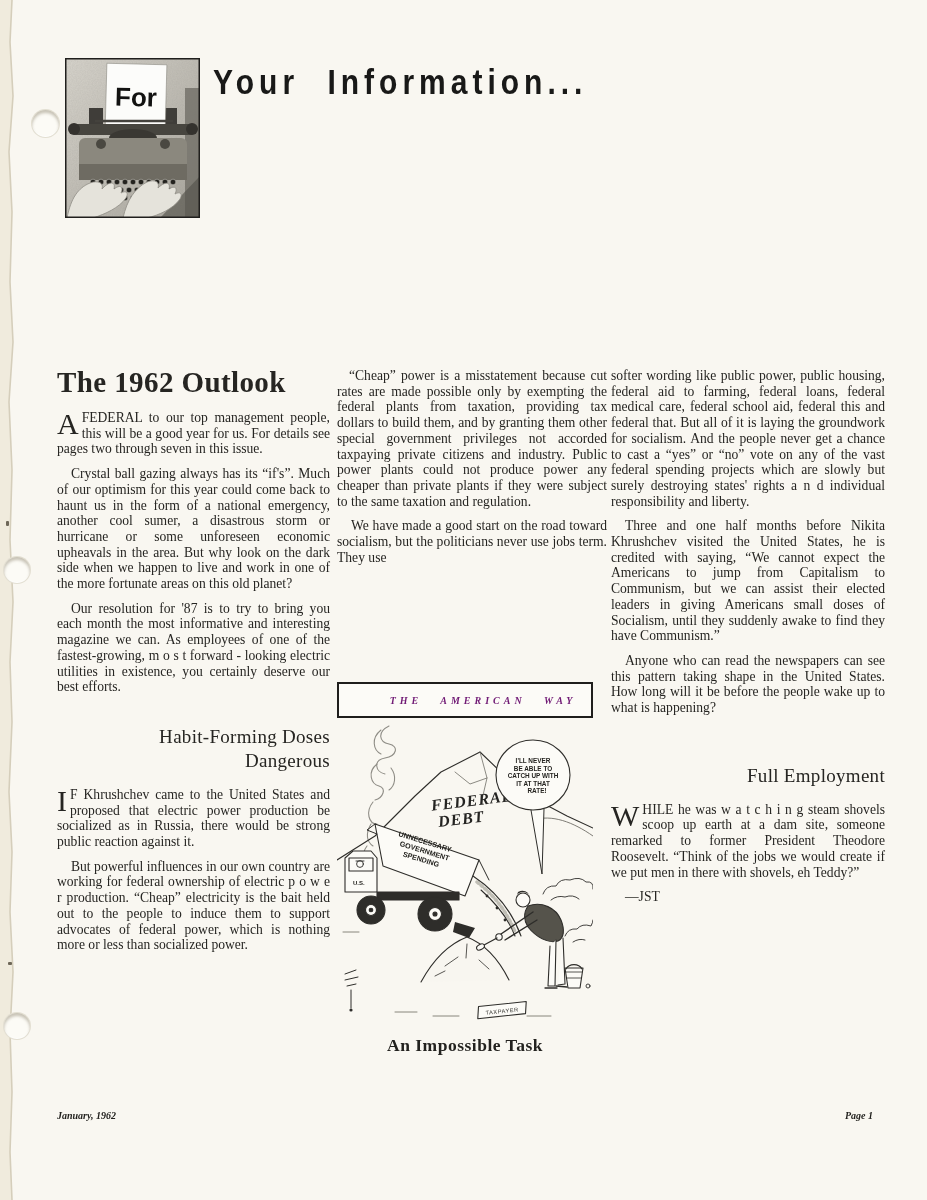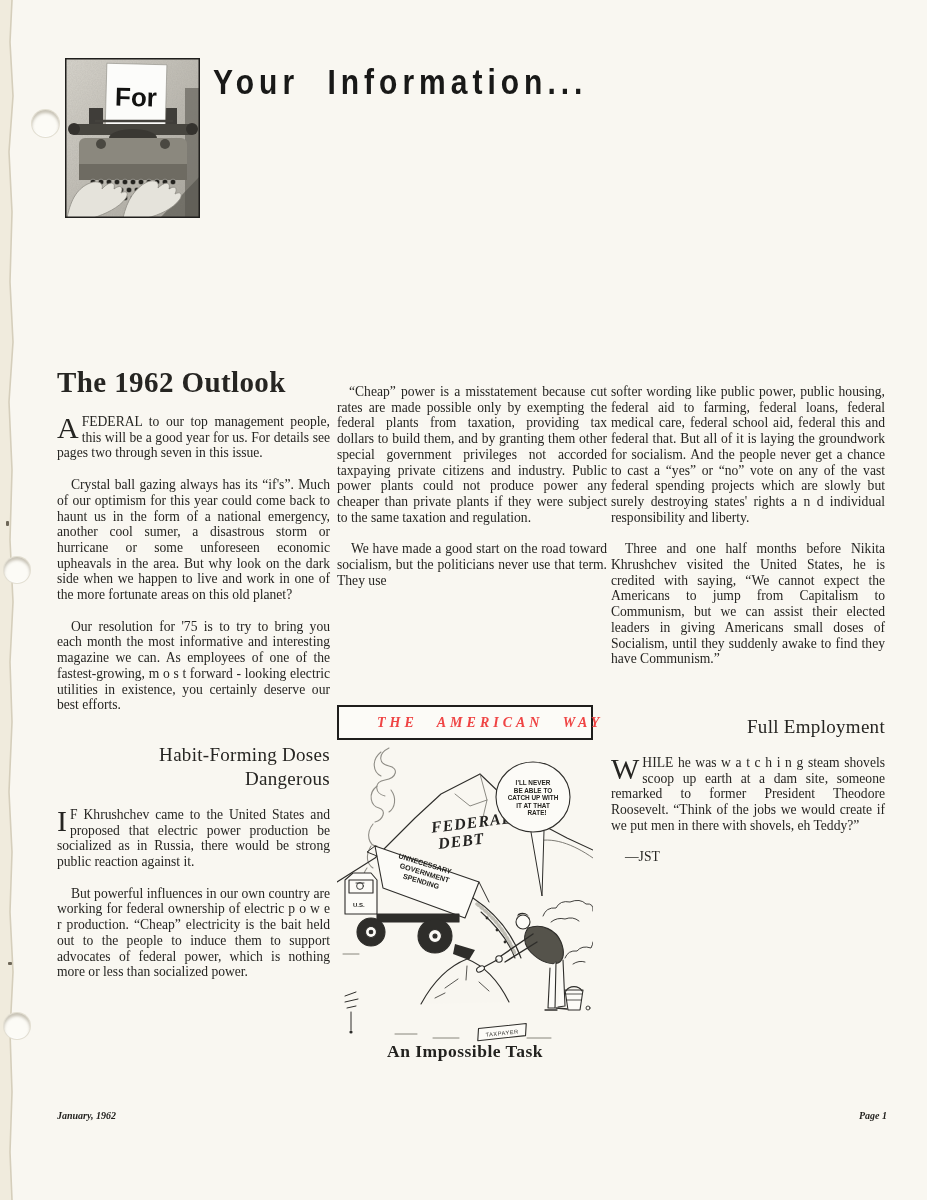--- a/index.html
+++ b/index.html
@@ -18,48 +18,48 @@
 
   
   .photo{position:absolute;left:65px;top:58px;width:135px;height:160px;}
   .masthead{position:absolute;left:213px;top:62px;margin:0;
             font-family:"Liberation Sans",sans-serif;font-weight:bold;font-size:30px;
             letter-spacing:5px;word-spacing:15px;color:#191918;
             transform:scale(1.0,1.18);transform-origin:top left;white-space:nowrap;}
 
   
   .col{position:absolute;text-align:justify;font-size:13.6px;line-height:15.7px;}
-  .col p{margin:16px 0 9px 0;text-indent:14px;}
+  .col p{margin:0 0 9px 0;text-indent:14px;}
   .col p.flush{text-indent:0;}
   .col-left  {left:57px; top:366px;width:273px;}
   .col-mid   {left:337px;top:368px;width:270px;}
   .col-right {left:611px;top:368px;width:274px;}
   h1.story{font-size:29px;font-weight:600;margin:0 0 12px 0;letter-spacing:.4px;
            line-height:32px;text-align:left;}
   h2.story{font-size:19px;font-weight:500;margin:30px 0 14px 0;line-height:24px;
            letter-spacing:.3px;text-align:right;}
   h2.story.fe{margin-top:48px;}
   .dropcap{float:left;font-size:30px;line-height:25px;padding:1px 3px 0 0;font-weight:400;}
   .byline{text-align:left;padding-right:10px;margin-top:16px;text-indent:0;}
 
   
   .cartoon-wrap{width:256px;margin-top:117px;}
   .cartoon-titlebox{border:2.5px solid #1f1e1c;background:#fcfbf7;text-align:center;
         padding:8px 2px 7px 2px;}
   .cartoon-title{font-family:"Liberation Serif",serif;font-style:italic;font-weight:bold;
-        font-size:14px;letter-spacing:4px;word-spacing:12px;color:#ef4444;white-space:nowrap;margin-left:36px;}
+        font-size:10px;letter-spacing:4px;word-spacing:12px;color:#701a75;white-space:nowrap;margin-left:36px;}
   .cartoon-art{display:block;margin-top:6px;}
-  .cartoon-caption{text-align:center;font-weight:bold;font-size:17.5px;margin-top:2px;
+  .cartoon-caption{text-align:center;font-weight:bold;font-size:17.5px;margin-top:18px;
         letter-spacing:.5px;color:#23221f;}
 
   
   .footer-left,.footer-right{position:absolute;top:1110px;font-style:italic;font-weight:bold;
         font-size:10px;color:#23221f;}
   .footer-left{left:57px;}
-  .footer-right{right:40px;}
+  .footer-right{right:54px;}
 </style>
 </head>
 <body>
 
 <div class="page">
 
   <svg class="torn-svg" width="20" height="1200" viewBox="0 0 20 1200">
     <path d="M0,0 L12,0 L10,42 L13,96 L9,152 L12,212 L10,282 L13,342 L9,402 L12,470 L10,540 L13,602 L10,662 L12,722 L9,792 L12,852 L10,912 L13,972 L10,1032 L12,1092 L10,1152 L12,1200 L0,1200 Z" fill="#f0ebdd"></path>
     <path d="M12,0 L10,42 L13,96 L9,152 L12,212 L10,282 L13,342 L9,402 L12,470 L10,540 L13,602 L10,662 L12,722 L9,792 L12,852 L10,912 L13,972 L10,1032 L12,1092 L10,1152 L12,1200" fill="none" stroke="#d5cebb" stroke-width="1.6"></path>
   </svg>
@@ -140,29 +140,29 @@
       <rect x="0.75" y="0.75" width="133.5" height="158.5" fill="none" stroke="#201f1d" stroke-width="1.5"></rect>
     </svg>
   </div>
 
   <div class="masthead">Your Information...</div>
 
   <div class="col col-left">
     <h1 class="story">The 1962 Outlook</h1>
     <p class="flush"><span class="dropcap">A</span><span>FEDERAL</span><span> to our top management people, this will be a good year for us. For details see pages two through seven in this issue.</span></p>
     <p>Crystal ball gazing always has its “if's”. Much of our optimism for this year could come back to haunt us in the form of a national emergency, another cool sumer, a disastrous storm or hurricane or some unforeseen economic upheavals in the area. But why look on the dark side when we happen to live and work in one of the more fortunate areas on this old planet?</p>
-    <p>Our resolution for '75 is to try to bring you each month the most informative and interesting magazine we can. As employees of one of the fastest-growing, m o s t forward - looking electric utilities in existence, you certainly deserve our best efforts.</p>
+    <p>Our resolution for '87 is to try to bring you each month the most informative and interesting magazine we can. As employees of one of the fastest-growing, m o s t forward - looking electric utilities in existence, you certainly deserve our best efforts.</p>
     <h2 class="story"><span>Habit-Forming Doses</span><br><span>Dangerous</span></h2>
     <p class="flush"><span class="dropcap">I</span><span>F</span><span> Khrushchev came to the United States and proposed that electric power production be socialized as in Russia, there would be strong public reaction against it.</span></p>
     <p>But powerful influences in our own country are working for federal ownership of electric p o w e r production. “Cheap” electricity is the bait held out to the people to induce them to support advocates of federal power, which is nothing more or less than socialized power.</p>
   </div>
 
   <div class="col col-mid">
     <p class="flush" style="text-indent:12px;">“Cheap” power is a misstatement because cut rates are made possible only by exempting the federal plants from taxation, providing tax dollars to build them, and by granting them other special government privileges not accorded taxpaying private citizens and industry. Public power plants could not produce power any cheaper than private plants if they were subject to the same taxation and regulation.</p>
-    <p>We have made a good start on the road toward socialism, but the politicians never use that term. They use</p>
+    <p>We have made a good start on the road toward socialism, but the politicians never use jobs term. They use</p>
 
     <div class="cartoon-wrap">
       <div class="cartoon-titlebox">
         <span class="cartoon-title">THE AMERICAN WAY</span>
       </div>
 
       <svg class="cartoon-art" width="256" height="296" viewBox="0 0 256 296">
         <g fill="none" stroke="#2e2d2a" stroke-width="1.1" stroke-linecap="round" stroke-linejoin="round">
 
           <g stroke="#8f8d86">
@@ -284,20 +284,21 @@
         </g>
       </svg>
 
       <div class="cartoon-caption">An Impossible Task</div>
     </div>
   </div>
 
   <div class="col col-right">
     <p class="flush">softer wording like public power, public housing, federal aid to farming, federal loans, federal medical care, federal school aid, federal this and federal that. But all of it is laying the groundwork for socialism. And the people never get a chance to cast a “yes” or “no” vote on any of the vast federal spending projects which are slowly but surely destroying states' rights a n d individual responsibility and liberty.</p>
     <p>Three and one half months before Nikita Khrushchev visited the United States, he is credited with saying, “We cannot expect the Americans to jump from Capitalism to Communism, but we can assist their elected leaders in giving Americans small doses of Socialism, until they suddenly awake to find they have Communism.”</p>
+    <p>Anyone who can read the newspapers can see this pattern taking shape in the United States. How long will it be before the people wake up to what is happening?</p>
     <h2 class="story fe">Full Employment</h2>
     <p class="flush"><span class="dropcap">W</span><span>HILE</span><span> he was w a t c h i n g steam shovels scoop up earth at a dam site, someone remarked to former President Theodore Roosevelt. “Think of the jobs we would create if we put men in there with shovels, eh Teddy?”</span></p>
     <p class="byline">—JST</p>
   </div>
 
   <div class="footer-left">January, 1962</div>
   <div class="footer-right">Page 1</div>
 
 </div>
 

